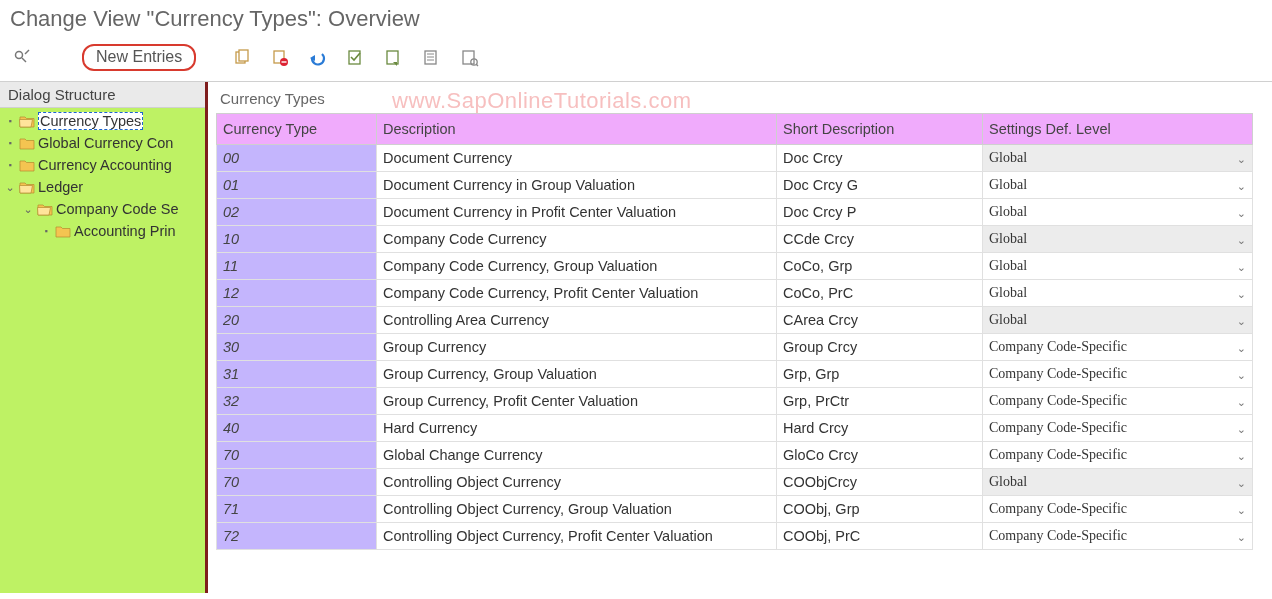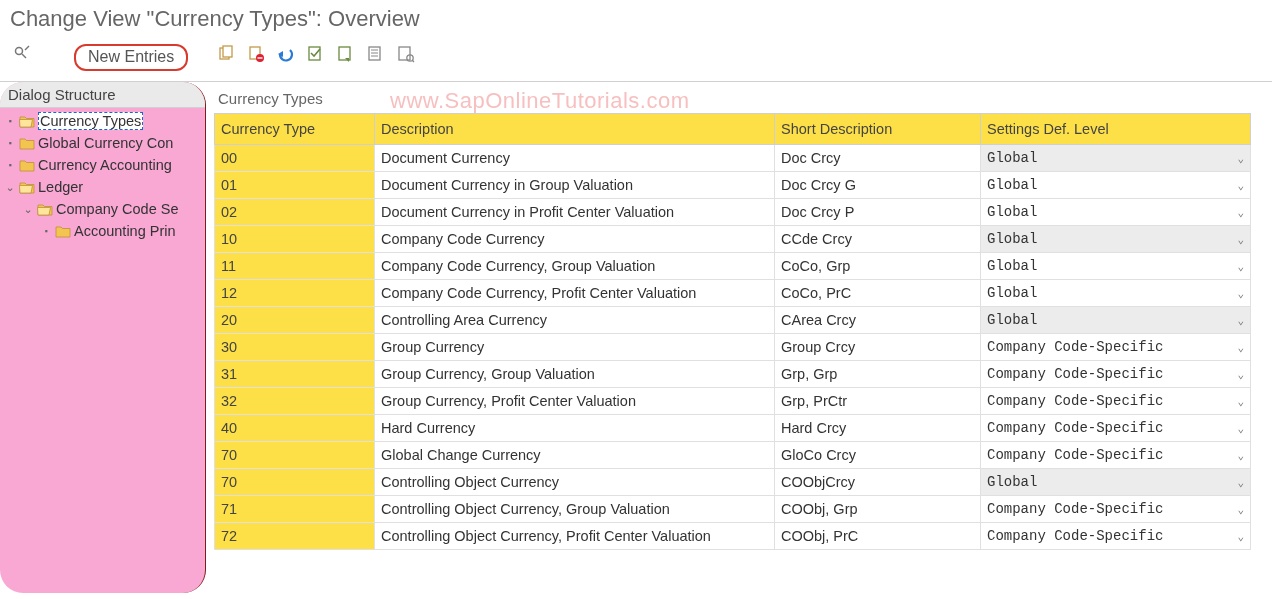--- a/index.html
+++ b/index.html
@@ -13,21 +13,22 @@
     background: #fff;
     overflow: hidden;
   }
   .page-title {
     font-size: 22px;
     color: #666;
     padding: 6px 10px 8px 10px;
   }
   .toolbar {
     display: flex;
-    gap: 10px;
+    align-items: center;
+    gap: 18px;
     padding: 4px 12px 10px 12px;
     border-bottom: 1px solid #d0d0d0;
   }
   .tb-icon {
     width: 20px;
     height: 20px;
     display: inline-flex;
     align-items: center;
     justify-content: center;
   }
@@ -40,24 +41,23 @@
     margin-left: 32px;
     margin-right: 18px;
   }
   .content {
     display: flex;
     height: calc(599px - 88px);
   }
   .tree-panel {
     width: 205px;
     flex: 0 0 205px;
-    background: #f9a8d4;
-    border-right: 1px solid #7f1d1d;
+    background: #bef264;
+    border-right: 3px solid #7f1d1d;
     overflow: hidden;
-    border-radius: 23px;
   }
   .tree-header {
     padding: 4px 8px;
     border-bottom: 1px solid #d0d0d0;
     font-size: 15px;
     color: #444;
     background: #eaeaea;
   }
   .tree {
     font-size: 14.5px;
@@ -117,47 +117,48 @@
     color: #666;
     padding: 2px 0 6px 4px;
     font-size: 15px;
   }
   table.grid {
     border-collapse: collapse;
     width: 1036px;
     table-layout: fixed;
   }
   table.grid th {
-    background: #fde047;
+    background: #f0abfc;
     border: 1px solid #cfcfcf;
     text-align: left;
     font-weight: normal;
     color: #444;
     padding: 4px 6px;
     font-size: 14.5px;
     height: 22px;
   }
   table.grid td {
     border: 1px solid #e0e0e0;
     padding: 3px 6px;
     font-size: 14.5px;
     height: 20px;
     background: #fff;
     overflow: hidden;
     white-space: nowrap;
   }
   table.grid td.ctype {
-    background: #fde047;
+    background: #c4b5fd;
     color: #444;
+    font-style: italic;
   }
   .level-cell {
     display: flex;
-    align-items: center;
+    align-items: flex-end;
     justify-content: space-between;
-    font-family: Liberation Mono, monospace;
+    font-family: Liberation Serif, serif;
     font-size: 14px;
   }
   .level-grey {
     background: #ececec !important;
   }
   .chev {
     color: #777;
     font-size: 11px;
   }
   .col-ct { width: 160px; }

